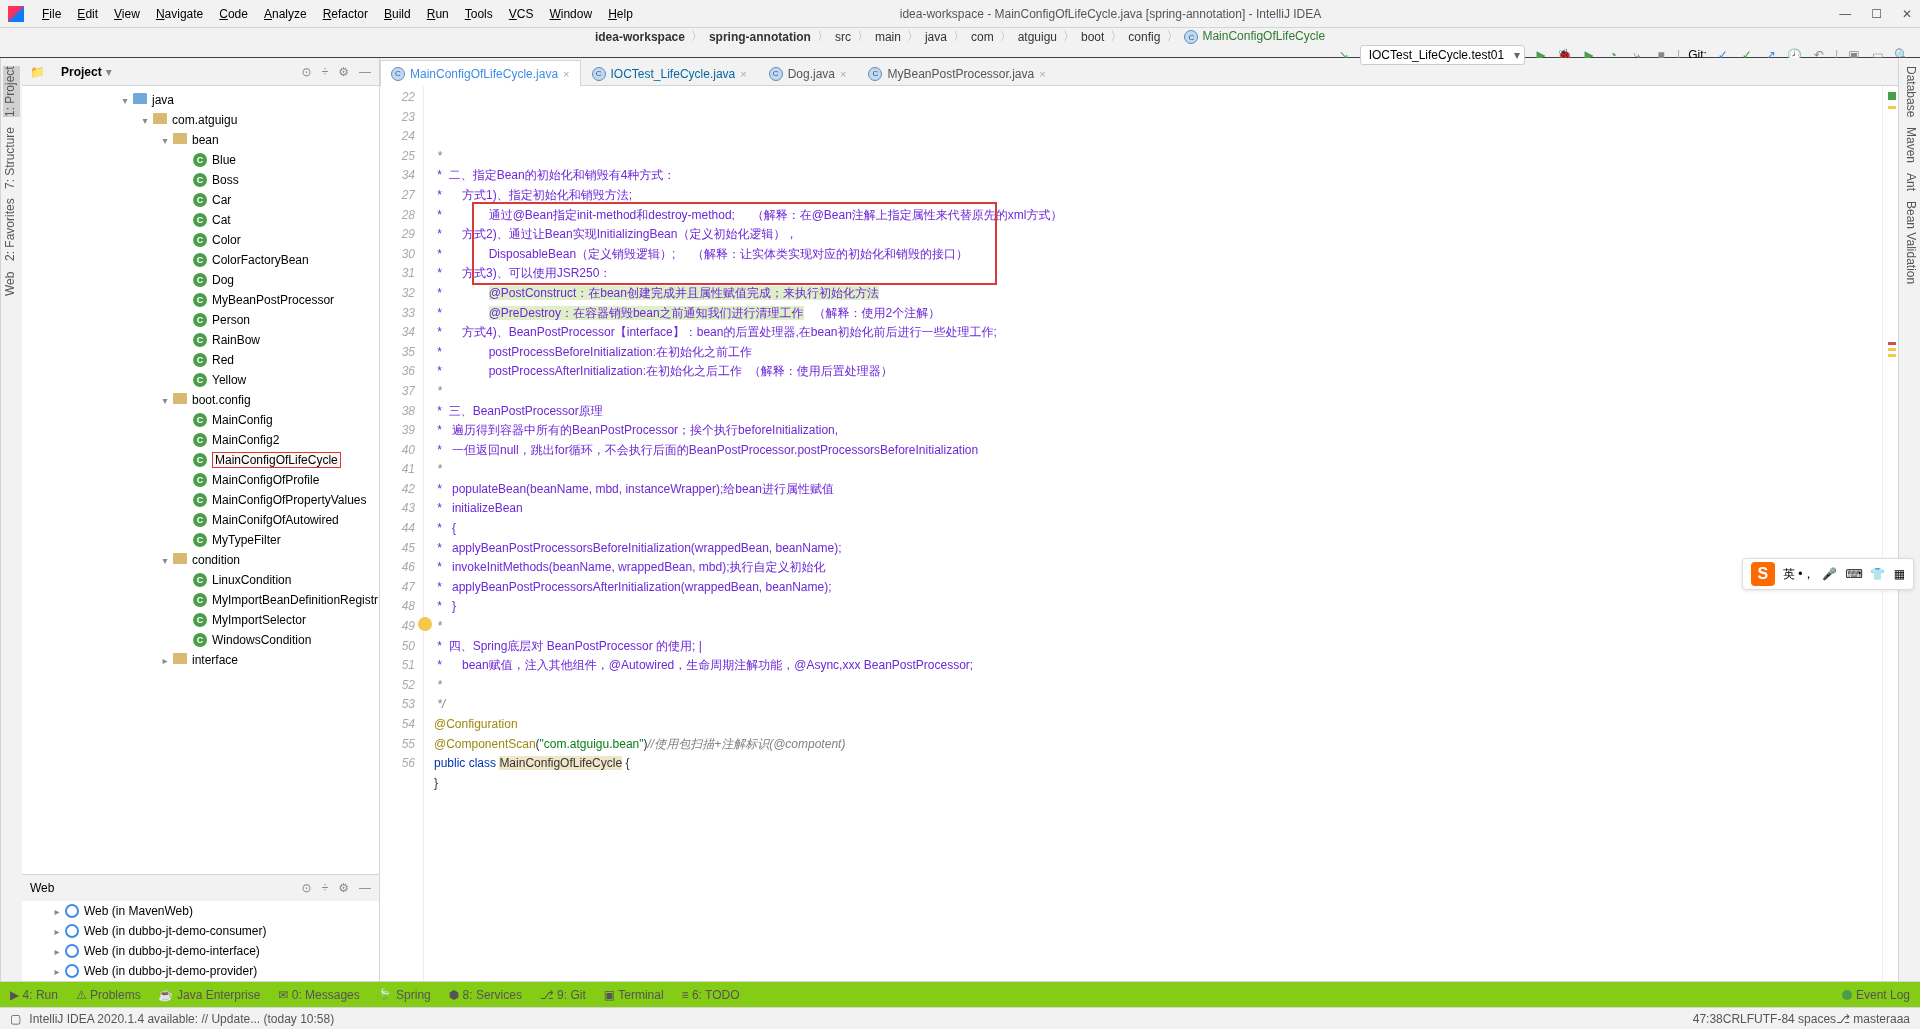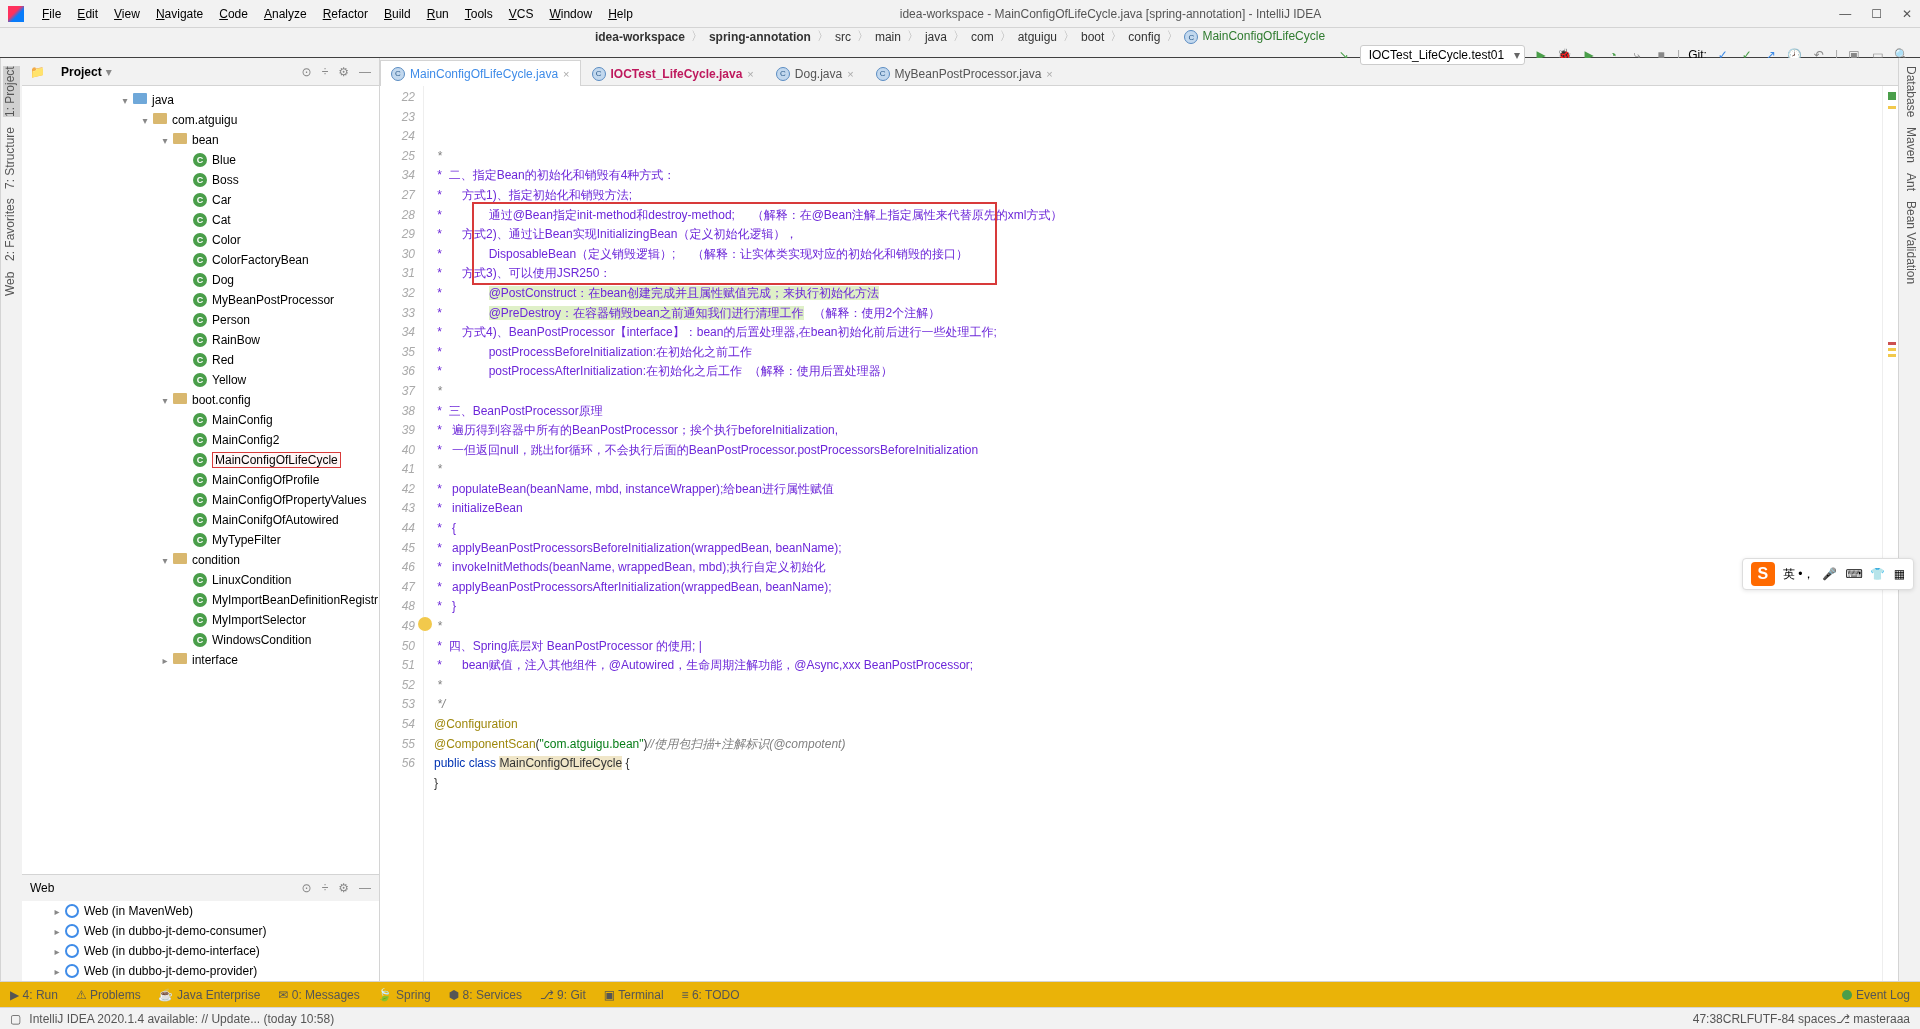--- a/index.html
+++ b/index.html
@@ -53,21 +53,21 @@
 .c-cmt { color:#808080; font-style:italic; }
 .c-grn { color:#6d28d9; }
 .c-kw { color:#0033b3; }
 .c-ann { color:#9e880d; }
 .c-str { color:#067d17; }
 .c-cls { color:#333; background:#f0e6c8; }
 .hl-red { border:2px solid #d83a3a; position:absolute; pointer-events:none; }
 .hl-y { background:#dff0c8; }
 .err-strip { width:16px; background:#fff; border-left:1px solid #eee; position:relative; }
 .err-strip .mk { position:absolute; right:2px; width:8px; height:3px; }
-.toolwin { height:26px; background:#eab308; border-top:1px solid #d4d4d4; display:flex; align-items:center; padding:0 10px; gap:24px; font-size:11px; color:#555; }
+.toolwin { height:26px; background:#84cc16; border-top:1px solid #d4d4d4; display:flex; align-items:center; padding:0 10px; gap:24px; font-size:11px; color:#555; }
 .toolwin .item { display:flex; align-items:center; gap:4px; cursor:pointer; }
 .status { height:22px; background:#f2f2f2; border-top:1px solid #d4d4d4; display:flex; align-items:center; padding:0 10px; font-size:11px; color:#555; }
 .status .r { margin-left:auto; display:flex; }
 .sogou { position:absolute; right:6px; top:558px; display:flex; align-items:center; gap:8px; background:#fff; border:1px solid #ddd; padding:3px 8px; border-radius:4px; box-shadow:0 1px 4px rgba(0,0,0,0.1);}
 .sogou .logo { width:24px; height:24px; background:#ff6a00; color:#fff; border-radius:4px; display:flex; align-items:center; justify-content:center; font-weight:bold; font-size:16px; }
 .bulb { position:absolute; left:-16px; width:14px; height:14px; background:#f2c94c; border-radius:50%; }
 </style>
 </head>
 <body>
 
@@ -411,21 +411,21 @@
 
   <div class="editor">
     <div class="tabs" id="tabs-host">
         <div class="tab active">
           <span class="cls-i"></span>
           <span style="color:#3f8ce8;">MainConfigOfLifeCycle.java</span>
           <span class="x">×</span>
         </div>
         <div class="tab">
           <span class="cls-i"></span>
-          <span style="color:#be185d;font-weight:bold;">IOCTest_LifeCycle.java</span>
+          <span style="color:#0369a1;">IOCTest_LifeCycle.java</span>
           <span class="x">×</span>
         </div>
         <div class="tab">
           <span class="cls-i"></span>
           <span style="color:#555;">Dog.java</span>
           <span class="x">×</span>
         </div>
         <div class="tab">
           <span class="cls-i"></span>
           <span style="color:#555;">MyBeanPostProcessor.java</span>

